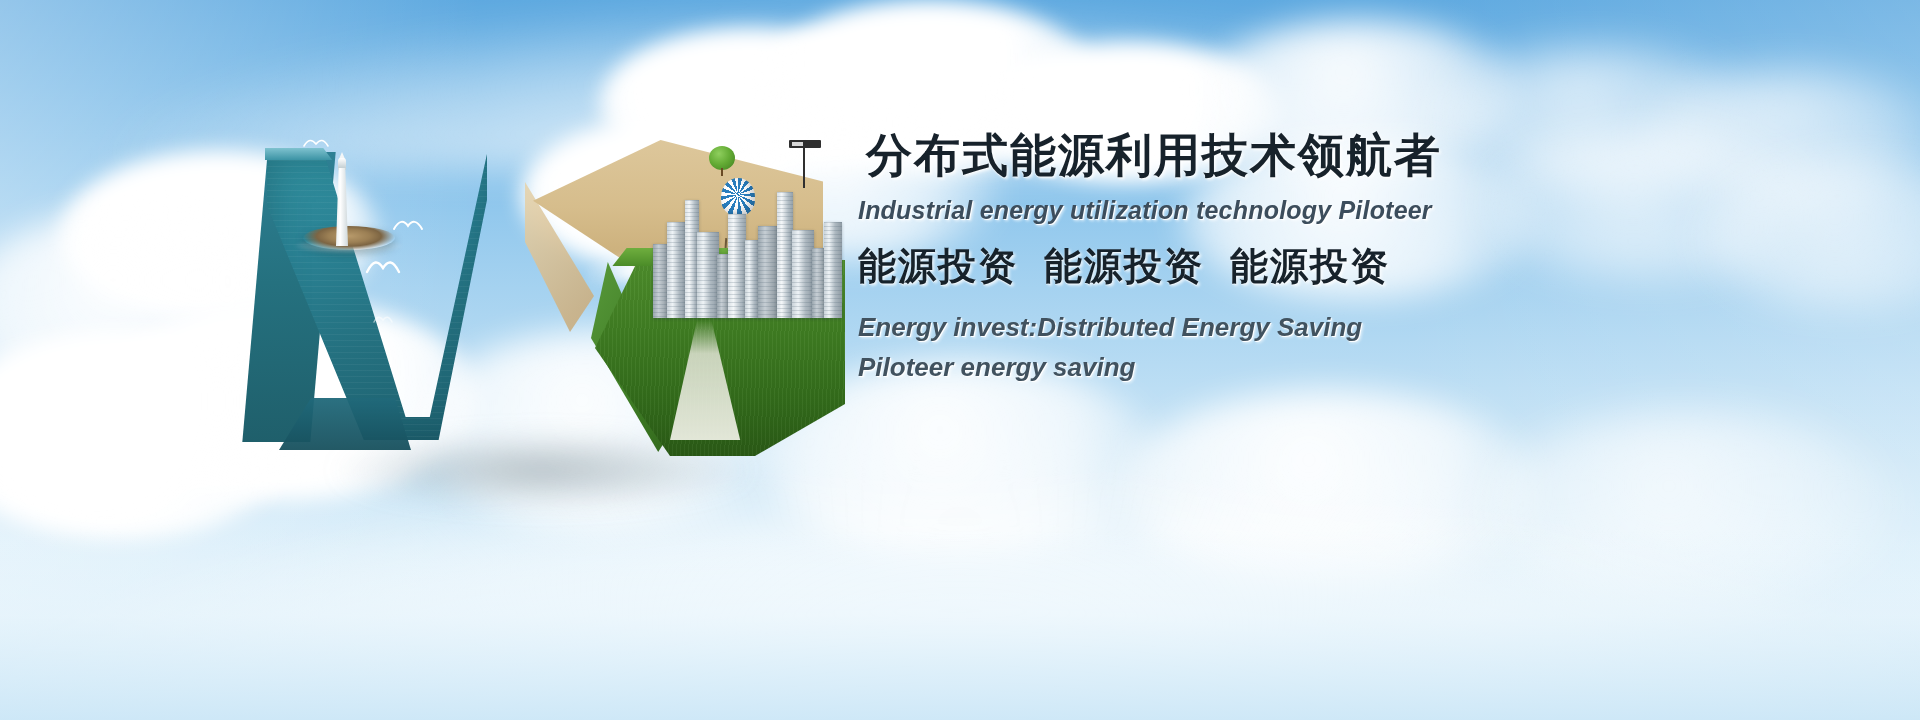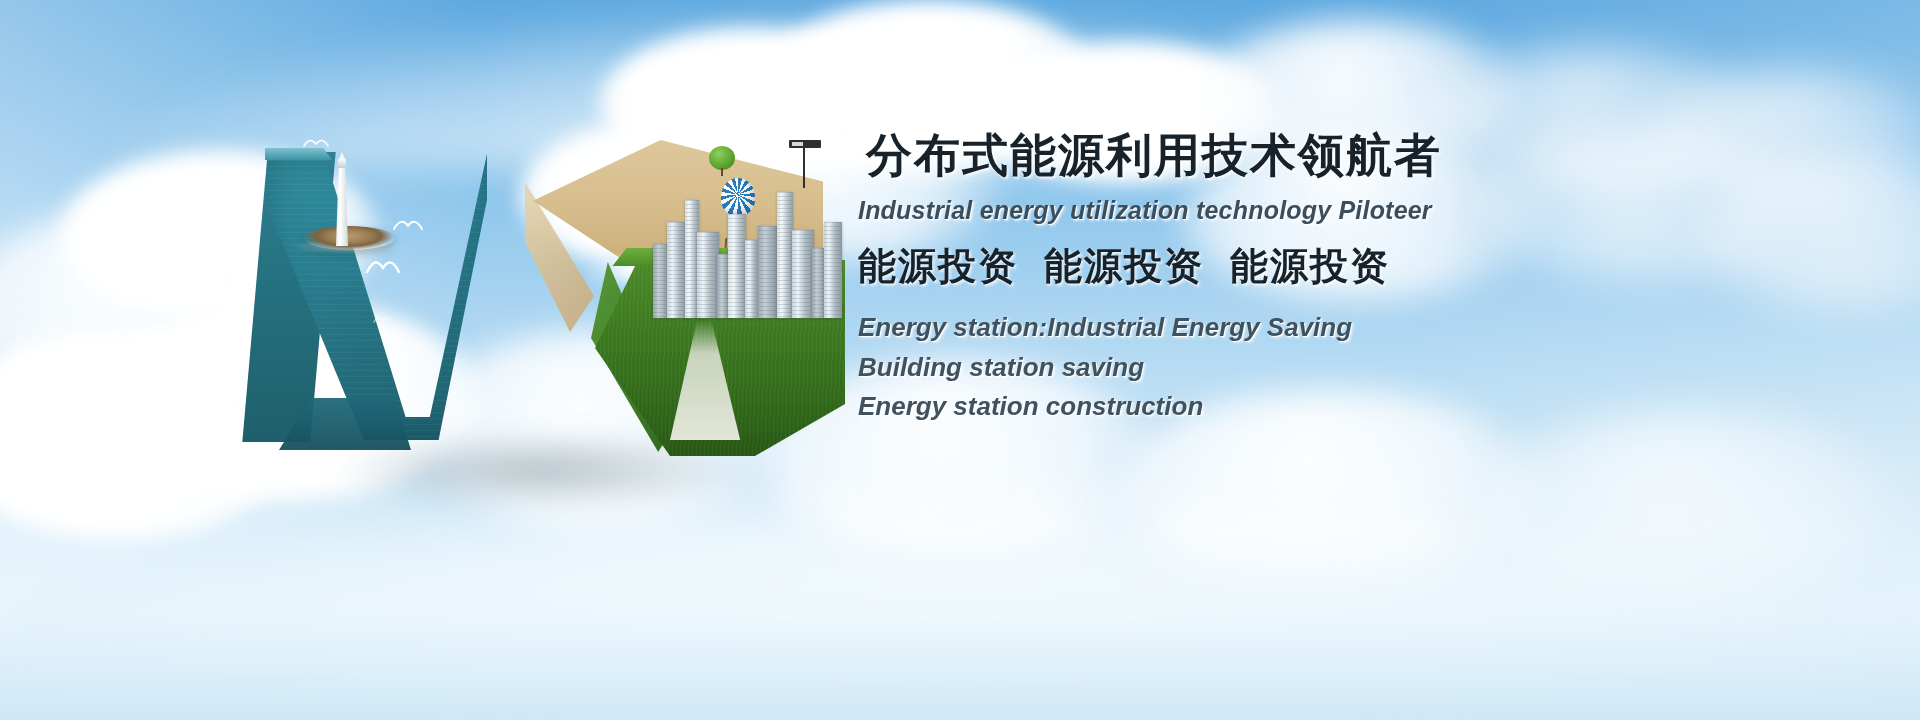--- a/index.html
+++ b/index.html
@@ -413,18 +413,17 @@
     <h1 class="line h1">分布式能源利用技术领航者</h1>
 
     <p class="line sub1">Industrial energy utilization technology Piloteer</p>
 
 
     <p class="line h3">
       <span>能源投资</span><span class="gap"></span><span>能源投资</span><span class="gap"></span><span>能源投资</span>
     </p>
 
     <div class="en">
-      <span class="ln">Energy station:Industrial Energy Saving</span>
-      <span class="ln">Building station saving</span>
-      <span class="ln">Energy station construction</span>
+      <span class="ln">Energy invest:Distributed Energy Saving</span>
+      <span class="ln">Piloteer energy saving</span>
     </div>
   </div>
 </div>
 
 </body></html>

